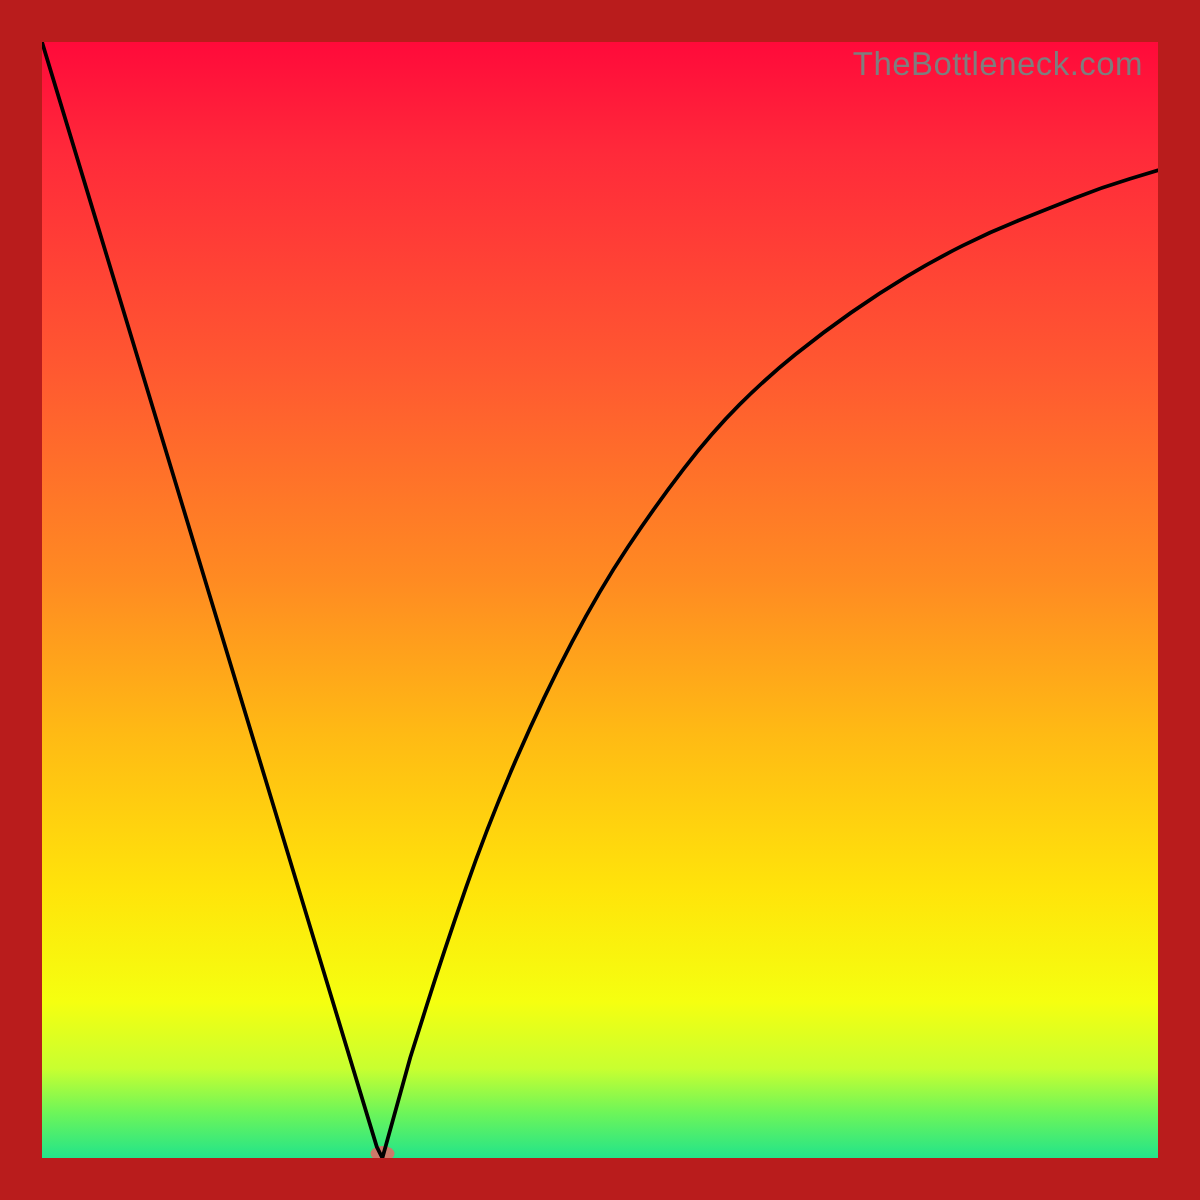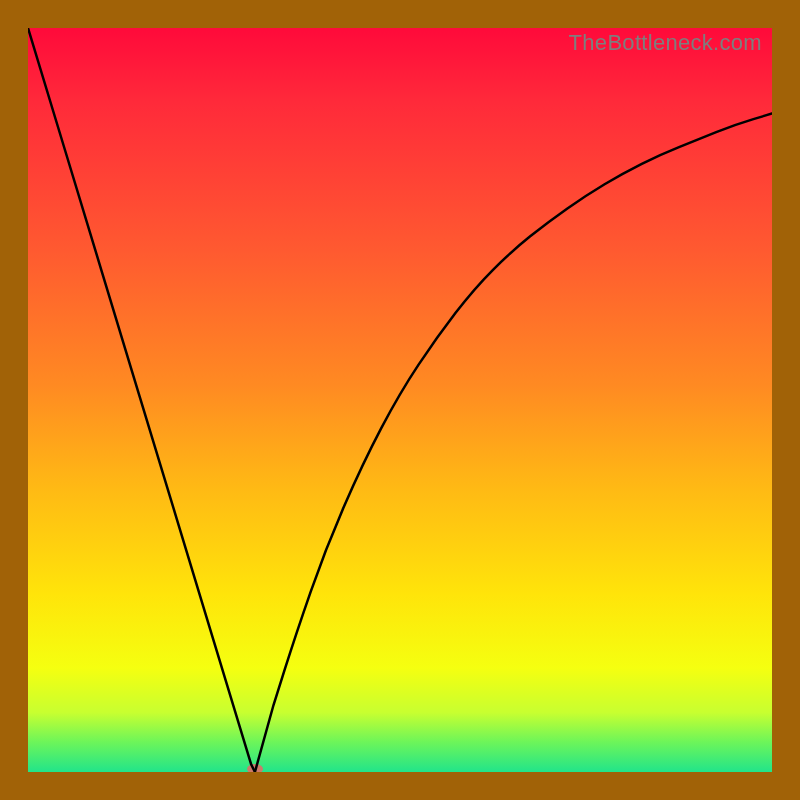--- a/index.html
+++ b/index.html
@@ -8,21 +8,21 @@
     width: 800px;
     height: 800px;
     overflow: hidden;
     background: #000;
     font-family: Arial, Helvetica, sans-serif;
   }
   .frame {
     position: relative;
     width: 800px;
     height: 800px;
-    background: #a16207;
+    background: #b91c1c;
   }
   .plot-area {
     position: absolute;
     left: 28px;
     top: 28px;
     width: 744px;
     height: 744px;
     
     background: linear-gradient(
       to bottom,

